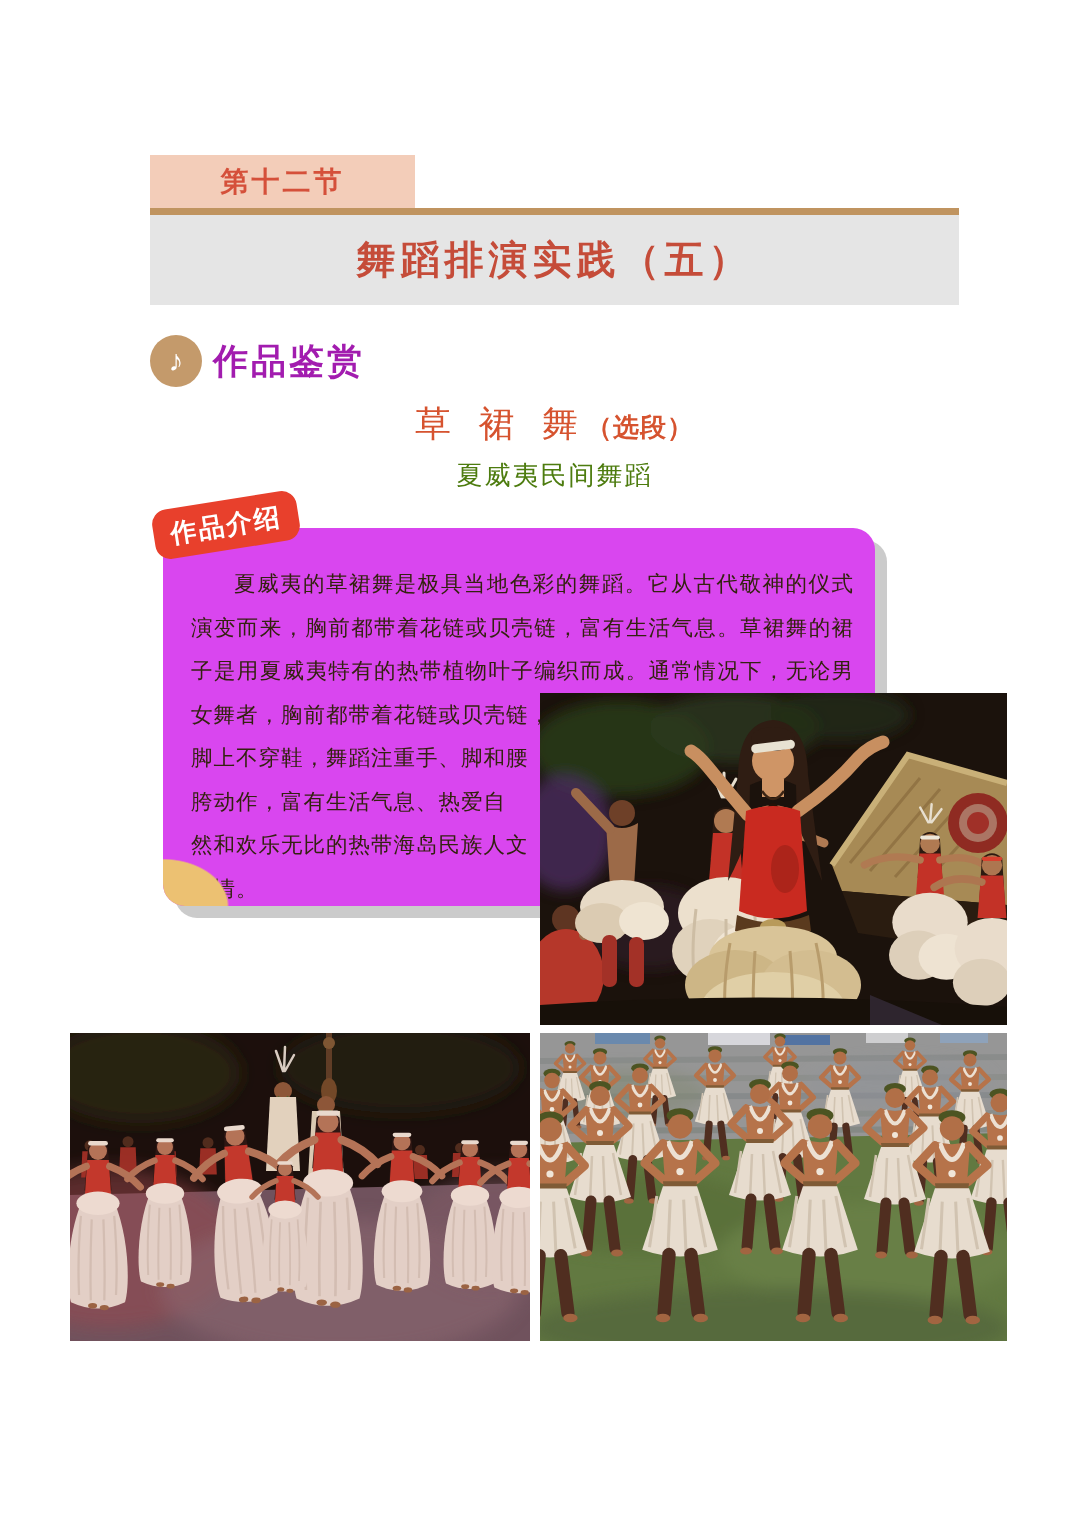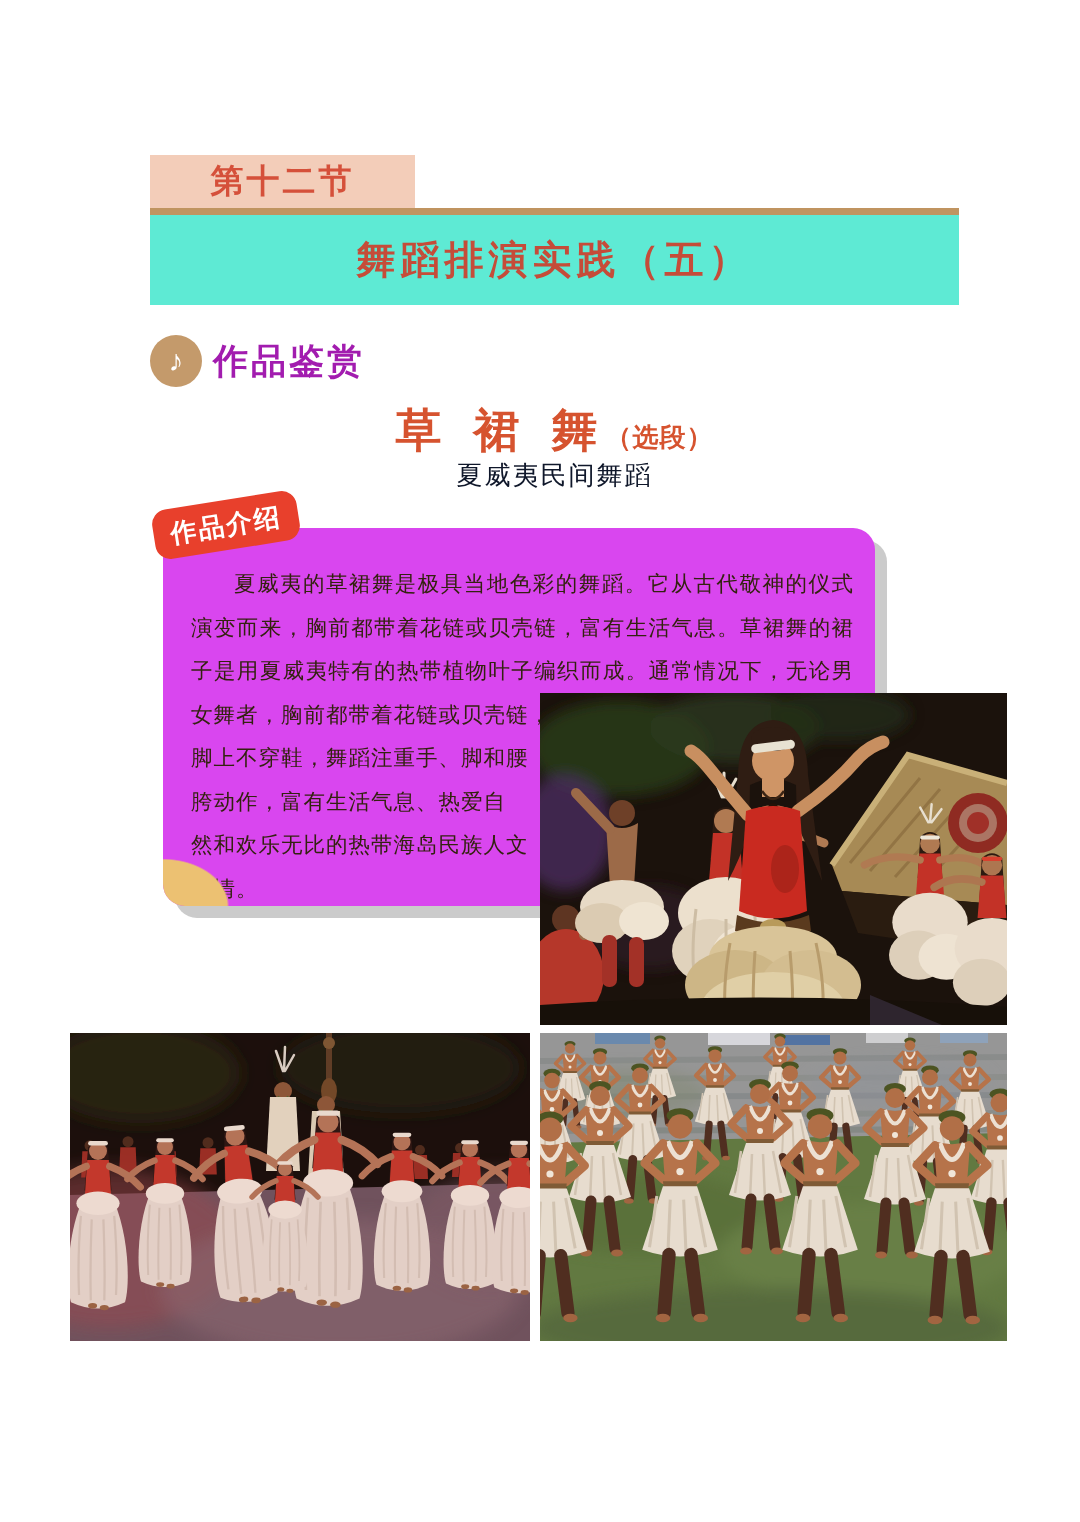--- a/index.html
+++ b/index.html
@@ -6,48 +6,48 @@
   html,body { background:#ffffff; }
   .page {
     position:relative; width:1080px; height:1522px; margin:0 auto;
     background:#ffffff; overflow:hidden;
     font-family:"Liberation Sans","DejaVu Sans",sans-serif;
   }
   
   .section-tab {
     position:absolute; left:150px; top:155px; width:265px; height:53px;
     background:#f3cdb9; display:flex; align-items:center; justify-content:center;
-    font-size:33px; font-weight:bold; color:#d5503a; letter-spacing:3px;
+    font-size:28px; font-weight:bold; color:#d5503a; letter-spacing:3px;
   }
   .gold-rule { position:absolute; left:150px; top:208px; width:809px; height:7px; background:#c09460; }
   .title-band {
     position:absolute; left:150px; top:215px; width:809px; height:90px;
-    background:#5eead4; display:flex; align-items:center; justify-content:center;
+    background:#e5e5e5; display:flex; align-items:center; justify-content:center;
   }
   .title-band .t {
     font-size:39px; font-weight:bold; color:#c54c39; letter-spacing:5px;
   }
   
   .appr { position:absolute; left:150px; top:335px; display:flex; align-items:center; gap:11px; }
   .appr-icon {
     width:52px; height:52px; border-radius:50%; background:#c49a6b;
     display:flex; align-items:center; justify-content:center;
     color:#ffffff; font-size:30px; font-weight:bold;
   }
   .appr-label { font-size:35px; font-weight:bold; color:#a21caf; letter-spacing:3px; }
   
   .work-title {
     position:absolute; left:150px; top:400px; width:809px; text-align:center;
     color:#d6532f; font-family:"DejaVu Serif","Liberation Serif",serif;
   }
-  .work-title .main { font-size:46px; font-weight:bold; letter-spacing:8px; }
+  .work-title .main { font-size:36px; font-weight:normal; letter-spacing:8px; }
   .work-title .paren { font-size:26px; font-weight:bold; letter-spacing:1px; }
   .work-origin {
     position:absolute; left:150px; top:458px; width:809px; text-align:center;
-    font-size:26px; color:#0f172a; letter-spacing:2px;
+    font-size:26px; color:#4d7c0f; letter-spacing:2px;
   }
   
   .intro-box {
     position:absolute; left:163px; top:528px; width:712px; height:378px;
     background:#d946ef; border-radius:22px;
     box-shadow:12px 12px 0 #cbcbcb; z-index:1;
   }
   .intro-box .corner-fold {
     position:absolute; left:0; bottom:0; width:78px; height:56px;
     background:radial-gradient(ellipse at 0% 100%, #ecc172 0%, #ecc172 58%, rgba(236,193,114,0) 60%);

